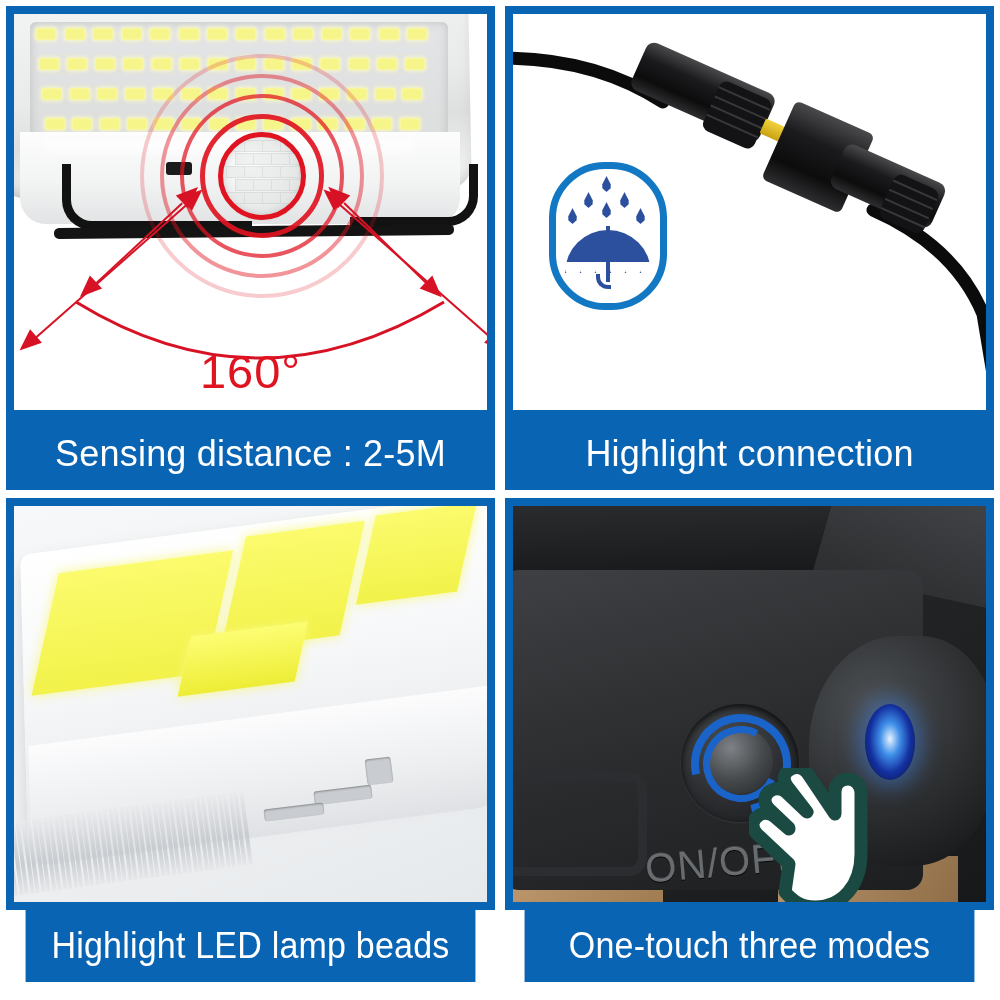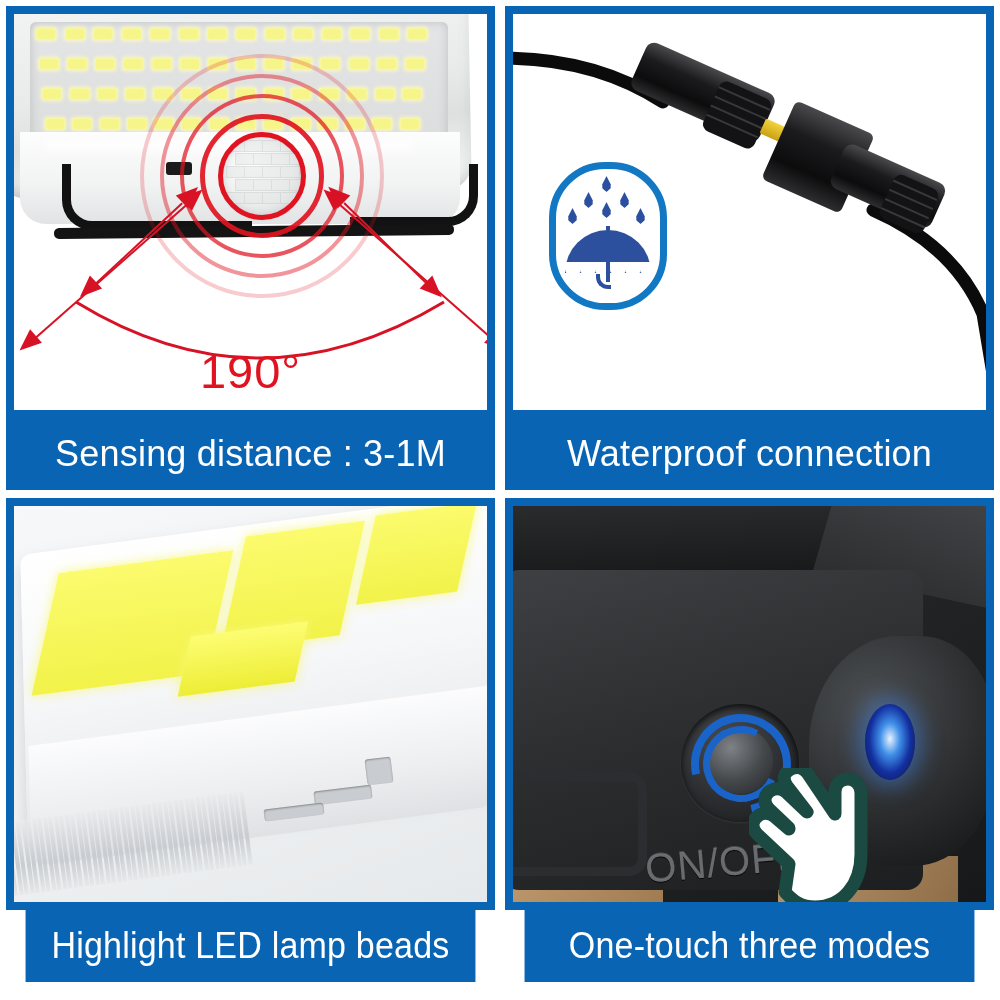--- a/index.html
+++ b/index.html
@@ -409,24 +409,24 @@
             <div class="arrowhead" style="left: 476px; top: 322px; border-width: 9px 0px 9px 22px; border-left-color: rgb(216, 18, 37); transform-origin: 0px 50%; transform: translate(0px, -9px) rotate(41.3478deg);"></div>
             <div class="ray" style="left: 330px; top: 188px; width: 114.56px; transform: rotate(44.2927deg);"></div>
             <div class="arrowhead" style="left: 330px; top: 188px; border-width: 9px 0px 9px 22px; border-left-color: rgb(216, 18, 37); transform-origin: 0px 50%; transform: translate(0px, -9px) rotate(224.293deg);"></div>
             <div class="arrowhead" style="left: 412px; top: 268px; border-width: 9px 0px 9px 22px; border-left-color: rgb(216, 18, 37); transform-origin: 0px 50%; transform: translate(0px, -9px) rotate(44.2927deg);"></div>
           </div>
 
         <svg width="489" height="412" viewBox="0 0 489 412" style="position:absolute;left:0;top:0;pointer-events:none">
           <path d="M 62 288 Q 244 400 430 288" fill="none" stroke="#d81225" stroke-width="3"></path>
         </svg>
 
-        <div class="deg-label">190°</div>
+        <div class="deg-label">160°</div>
       </div>
     </div>
-    <div class="caption top">Sensing distance : 3-1M</div>
+    <div class="caption top">Sensing distance : 2-5M</div>
   </div>
 
   <div class="panel">
     <div class="photo">
       <div class="stage">
 
         <svg width="489" height="412" viewBox="0 0 489 412" style="position:absolute;left:0;top:0">
           <path d="M -10 44 C 60 44 110 62 150 88" fill="none" stroke="#0b0b0c" stroke-width="13" stroke-linecap="round"></path>
           <path d="M 360 196 C 410 218 450 252 470 300 L 480 360" fill="none" stroke="#0b0b0c" stroke-width="13" stroke-linecap="round"></path>
         </svg>
@@ -467,21 +467,21 @@
               <div class="scallop-notch" style="left: 30px;"></div>
               <div class="scallop-notch" style="left: 45px;"></div>
               <div class="scallop-notch" style="left: 60px;"></div>
               <div class="scallop-notch" style="left: 75px;"></div>
             </div>
           <div class="umb-stem"></div>
           <div class="umb-hook"></div>
         </div>
       </div>
     </div>
-    <div class="caption top">Waterproof connection</div>
+    <div class="caption top">Highlight connection</div>
   </div>
 
   <div class="panel">
     <div class="photo">
       <div class="stage">
         <div class="bead-bg"></div>
 
         <div class="bead-body"></div>
         <div class="bead-face">
           <div class="cob" style="left:0px;top:16px;width:176px;height:118px;"></div>

